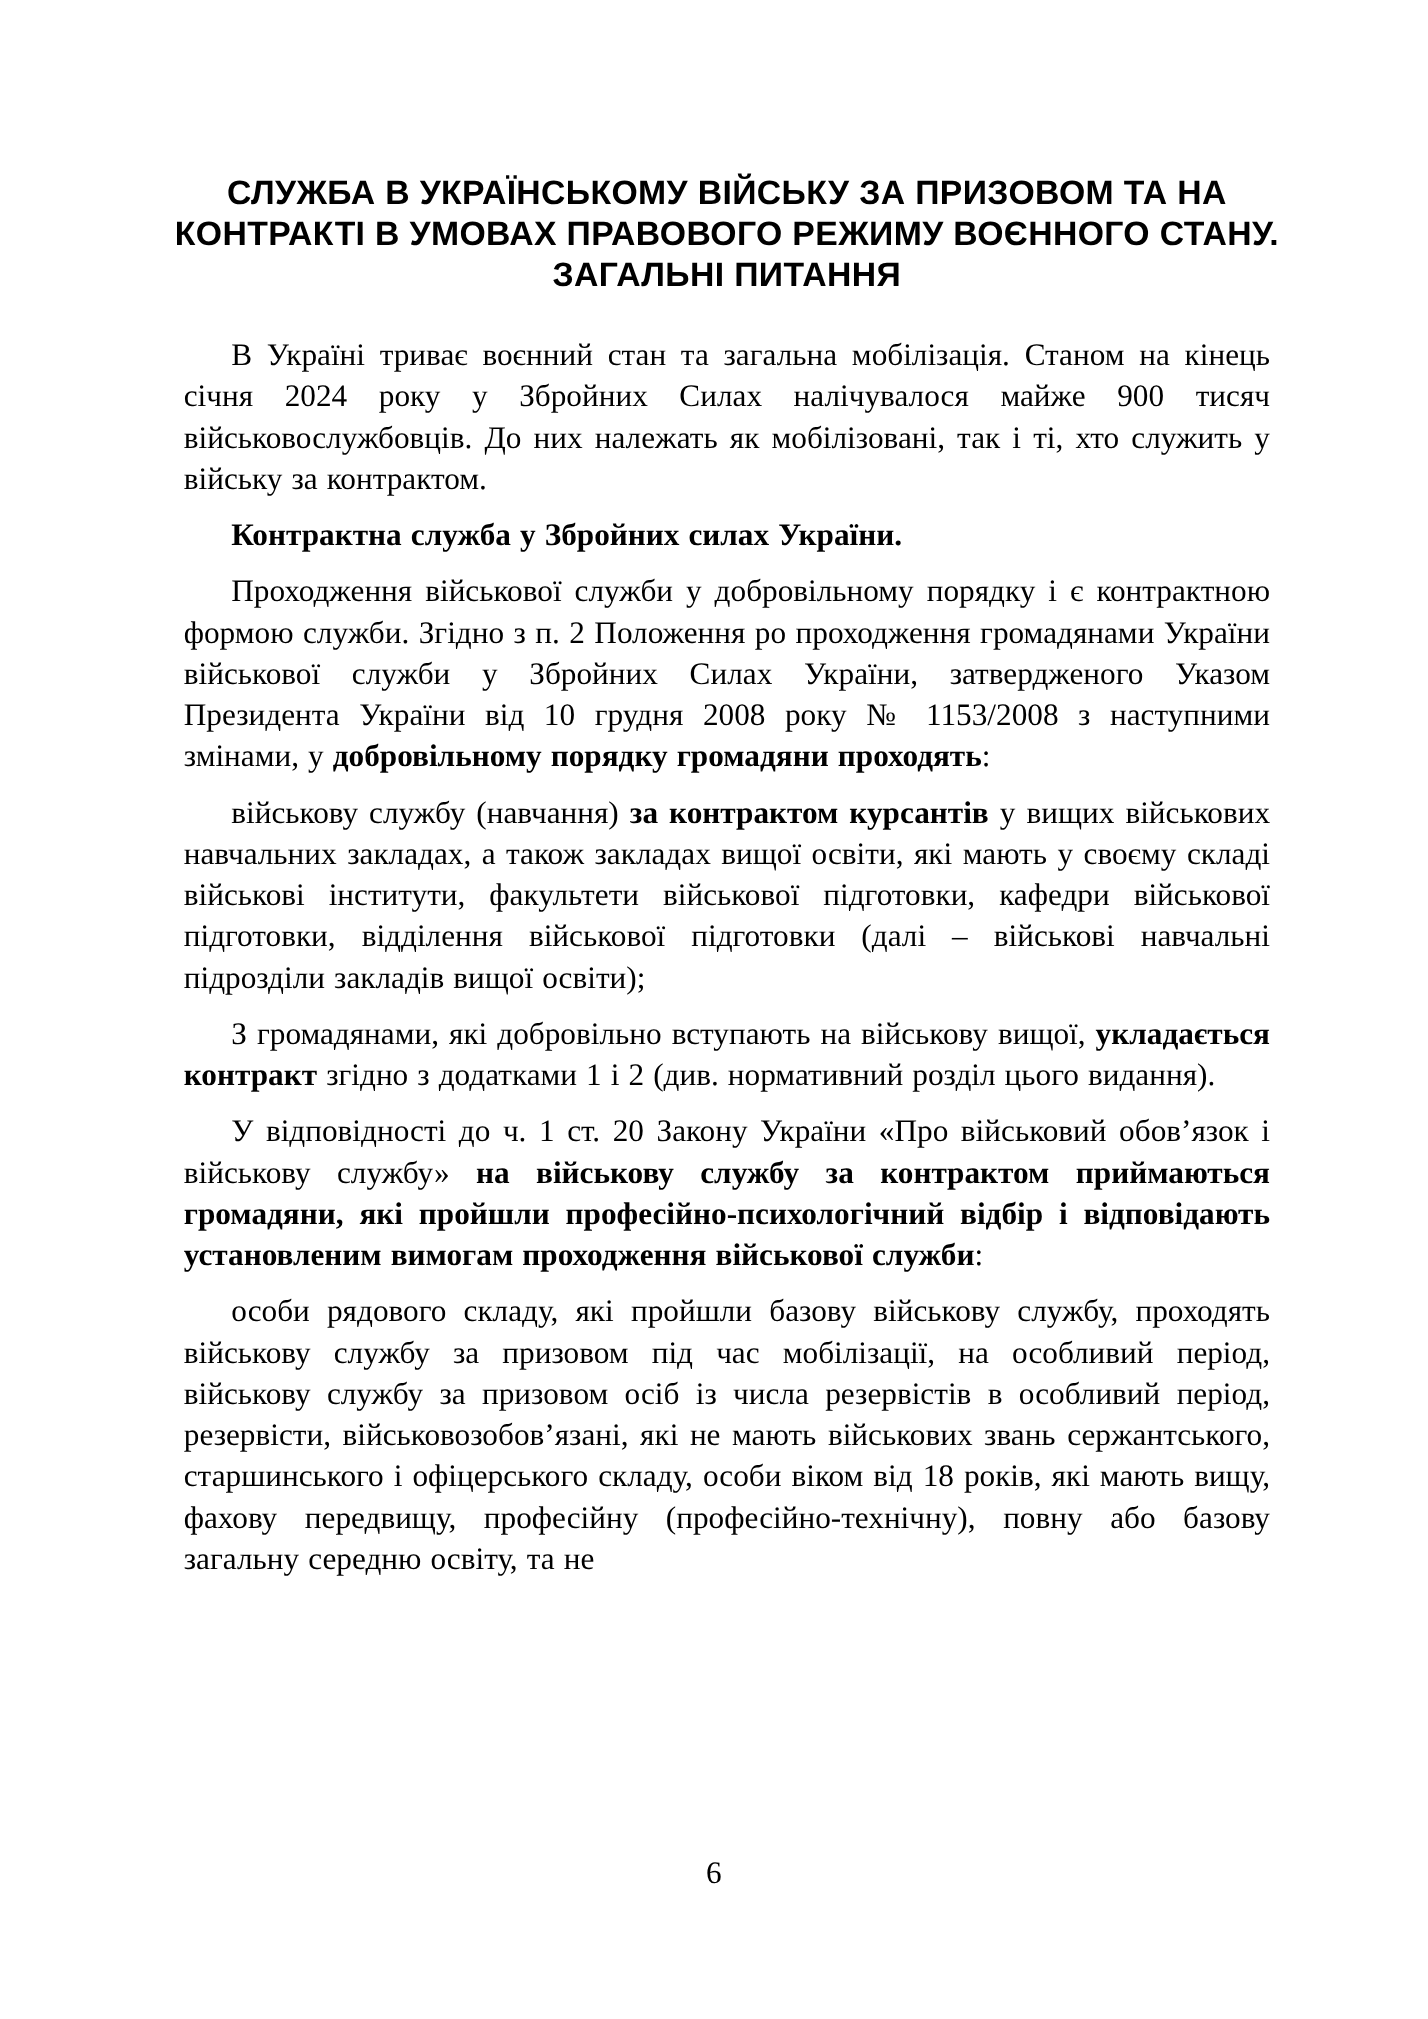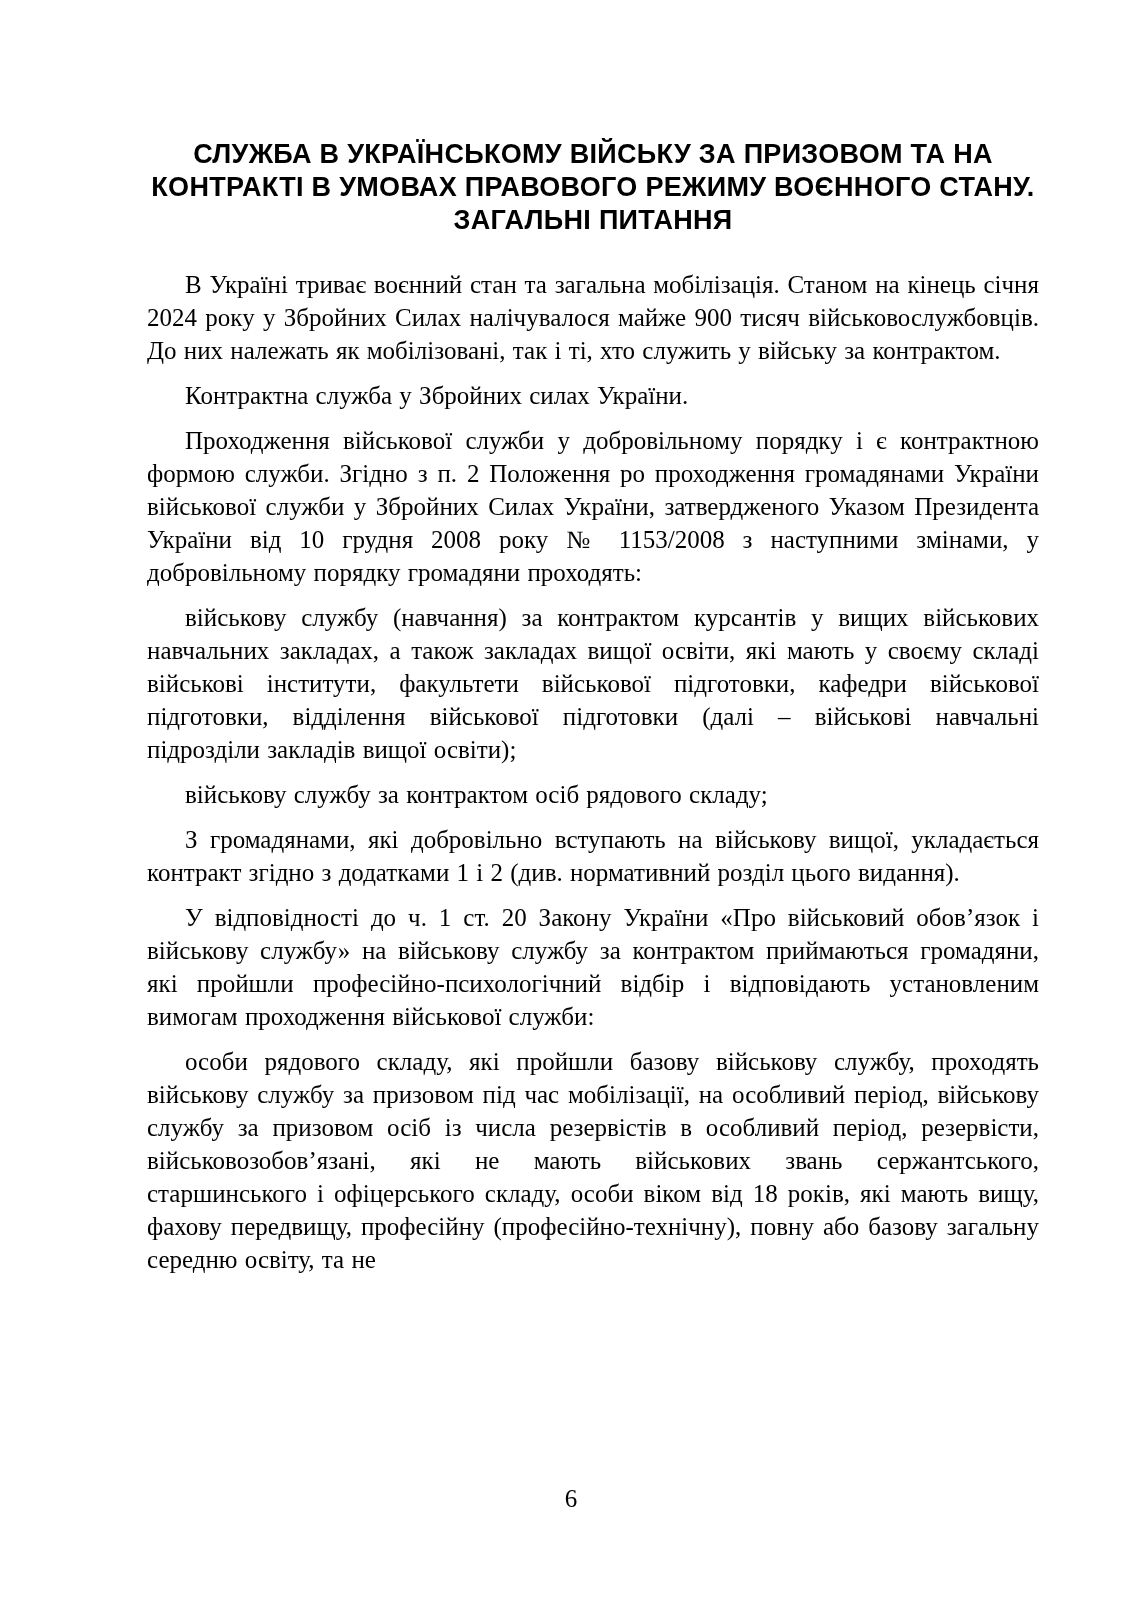--- a/index.html
+++ b/index.html
@@ -6,21 +6,21 @@
     margin: 0;
     padding: 0;
     background: #ffffff;
   }
   .page {
     position: relative;
     width: 1142px;
     height: 1615px;
     box-sizing: border-box;
     background: #ffffff;
-    padding: 138px 91px 0 135px;
+    padding: 138px 114px 0 135px;
     color: #000000;
     font-family: "Liberation Serif", serif;
     font-size: 25px;
     overflow: hidden;
   }
   .title {
     font-family: "Liberation Sans", sans-serif;
     font-weight: bold;
     font-size: 27px;
     line-height: 33px;
@@ -30,21 +30,21 @@
   }
   .doc-body p.para {
     margin: 12px;
     text-align: justify;
     text-justify: inter-word;
     text-indent: 38px;
     line-height: 33px;
     word-spacing: 1px;
   }
   .doc-body .b {
-    font-weight: normal;
+    font-weight: bold;
   }
   .page-number {
     position: absolute;
     bottom: 102px;
     left: 0;
     right: 0;
     text-align: center;
     font-family: "Liberation Serif", serif;
     font-size: 25px;
   }
@@ -53,20 +53,19 @@
 <body>
 
 <div class="page">
   <h1 class="title">СЛУЖБА В УКРАЇНСЬКОМУ ВІЙСЬКУ ЗА ПРИЗОВОМ ТА НА КОНТРАКТІ В УМОВАХ ПРАВОВОГО РЕЖИМУ ВОЄННОГО СТАНУ. ЗАГАЛЬНІ ПИТАННЯ</h1>
 
   <div class="doc-body" id="doc-body">
       <p class="para"><span>В Україні триває воєнний стан та загальна мобілізація. Станом на кінець січня 2024 року у Збройних Силах налічувалося майже 900 тисяч військовослужбовців. До них належать як мобілізовані, так і ті, хто служить у війську за контрактом.</span></p>
       <p class="para"><span class="b">Контрактна служба у Збройних силах України.</span></p>
       <p class="para"><span>Проходження військової служби у добровільному порядку і є контрактною формою служби. Згідно з п. 2 Положення ро проходження громадянами України військової служби у Збройних Силах України, затвердженого Указом Президента України від 10 грудня 2008 року № 1153/2008 з наступними змінами, у </span><span class="b">добровільному порядку громадяни проходять</span><span>:</span></p>
       <p class="para"><span>військову службу (навчання) </span><span class="b">за контрактом курсантів</span><span> у вищих військових навчальних закладах, а також закладах вищої освіти, які мають у своєму складі військові інститути, факультети військової підготовки, кафедри військової підготовки, відділення військової підготовки (далі – військові навчальні підрозділи закладів вищої освіти);</span></p>
-      <p class="para"><span>військову службу </span><span class="b">за контрактом осіб рядового складу</span><span>;</span></p>
       <p class="para"><span>З громадянами, які добровільно вступають на військову вищої, </span><span class="b">укладається контракт</span><span> згідно з додатками 1 і 2 (див. нормативний розділ цього видання).</span></p>
       <p class="para"><span>У відповідності до ч. 1 ст. 20 Закону України «Про військовий обов’язок і військову службу» </span><span class="b">на військову службу за контрактом приймаються громадяни, які пройшли професійно-психологічний відбір і відповідають установленим вимогам проходження військової служби</span><span>:</span></p>
       <p class="para"><span>особи рядового складу, які пройшли базову військову службу, проходять військову службу за призовом під час мобілізації, на особливий період, військову службу за призовом осіб із числа резервістів в особливий період, резервісти, військовозобов’язані, які не мають військових звань сержантського, старшинського і офіцерського складу, особи віком від 18 років, які мають вищу, фахову передвищу, професійну (професійно-технічну), повну або базову загальну середню освіту, та не</span></p>
     </div>
 
   <div class="page-number">6</div>
 </div>
 
 </body></html>

